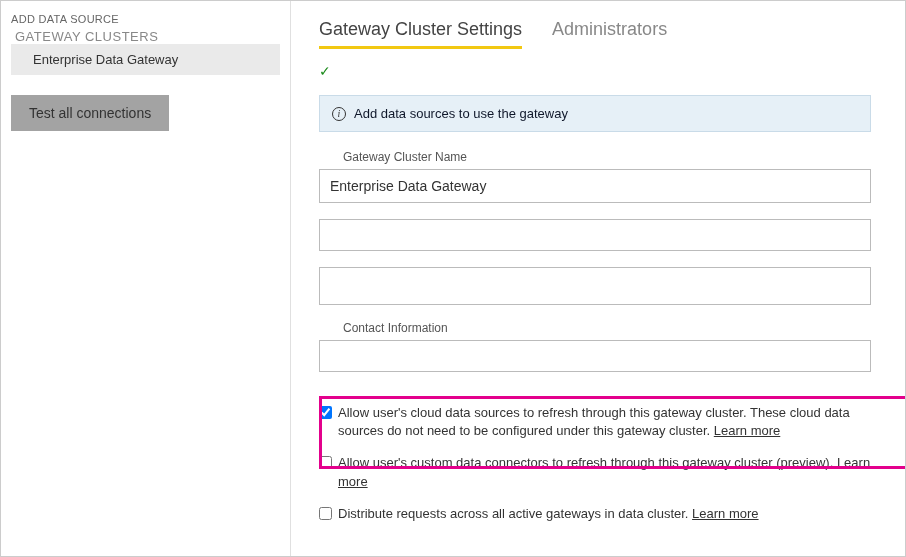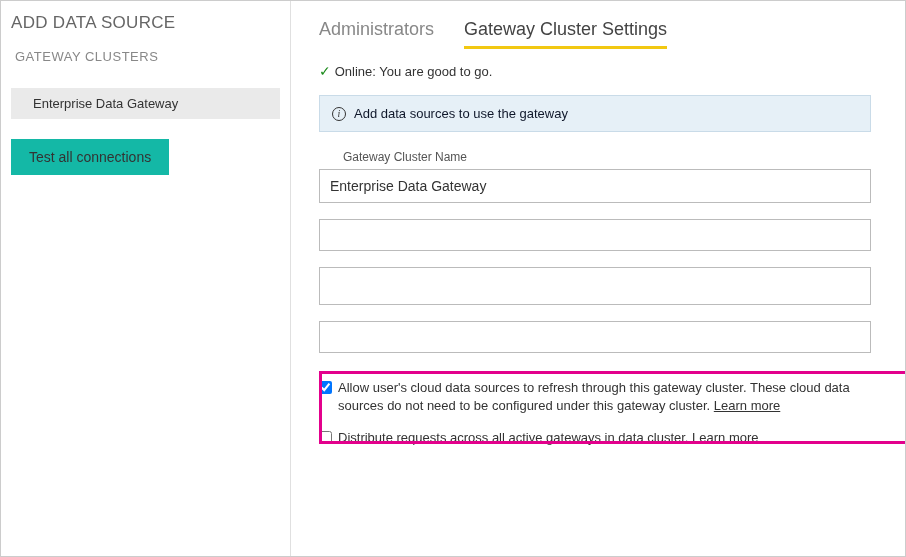--- a/index.html
+++ b/index.html
@@ -13,42 +13,42 @@
       overflow: hidden;
       border: 1px solid #ccc;
     }
     .container { display: flex; height: 100%; }
     .sidebar {
       width: 290px;
       padding: 12px 10px;
       border-right: 1px solid #e0e0e0;
     }
     .add-ds-link {
-      font-size: 17px;
+      font-size: 11px;
       color: #666;
       letter-spacing: 0.3px;
-      margin-bottom: 16px;
+      margin-bottom: 4px;
       display: block;
     }
     .section-title {
       font-size: 13px;
       color: #888;
       letter-spacing: 0.5px;
-      margin-bottom: 24px;
+      margin-bottom: 0;
       padding-left: 4px;
     }
     .gateway-item {
       background: #eaeaea;
       padding: 8px 10px 8px 22px;
       font-size: 13px;
       color: #333;
       margin-bottom: 20px;
     }
     .test-btn {
-      background: #14b8a6;
+      background: #a3a3a3;
       border: none;
       padding: 10px 18px;
       font-size: 14px;
       color: #333;
       cursor: pointer;
     }
     .main {
       flex: 1;
       padding: 18px 28px 10px 28px;
       overflow-y: auto;
@@ -129,68 +129,74 @@
       font-size: 13px;
       color: #333;
       line-height: 1.4;
       max-width: 560px;
     }
     .checkbox-row input[type=checkbox] {
       margin-top: 2px;
       width: 13px; height: 13px;
     }
     .learn-link { text-decoration: underline; color: #333; }
-    .opt-section { position: relative; margin-top: 10px;}
+    .opt-section { position: relative; margin-top: 16px;}
   </style>
 </head>
 <body>
 
 <div class="container">
   <div class="sidebar">
     <a class="add-ds-link">ADD DATA SOURCE</a>
     <div class="section-title">GATEWAY CLUSTERS</div>
     <div class="gateway-item">Enterprise Data Gateway</div>
     <button class="test-btn">Test all connections</button>
   </div>
 
   <div class="main">
     <div class="tabs">
+      <div class="tab active">Gateway Cluster Settings</div>
       <div class="tab">Administrators</div>
-      <div class="tab active">Gateway Cluster Settings</div>
     </div>
 
     <div class="status-row">
       <span class="check-icon">✓</span>
-      <span>Online: You are good to go.</span>
     </div>
 
     <div class="info-banner">
       <span class="info-icon">i</span>
       <a class="info-link">Add data sources to use the gateway</a>
     </div>
 
     <label class="field-label">Gateway Cluster Name</label>
     <input class="text-input" type="text" value="Enterprise Data Gateway" style="">
 
     <input class="text-input short" type="text" value="" style="">
 
     <input class="text-input text-area" type="text" value="" style="">
 
+    <label class="field-label">Contact Information</label>
     <input class="text-input short" type="text" value="" style="">
 
     <div class="opt-section">
       <div class="highlight-box" style="top:-8px;"></div>
 
       <div class="checkbox-row">
         <input type="checkbox" checked="" style="">
         <span>
           <span>Allow user's cloud data sources to refresh through this gateway cluster. These cloud data sources do not need to be configured under this gateway cluster. </span><a class="learn-link">Learn more</a>
         </span>
       </div>
 
+      <div class="checkbox-row">
+        <input type="checkbox" style="">
+        <span>
+          <span>Allow user's custom data connectors to refresh through this gateway cluster (preview). </span><a class="learn-link">Learn more</a>
+        </span>
+      </div>
 
       <div class="checkbox-row">
         <input type="checkbox" style="">
         <span>
           <span>Distribute requests across all active gateways in data cluster. </span><a class="learn-link">Learn more</a>
         </span>
       </div>
     </div>
 
     

